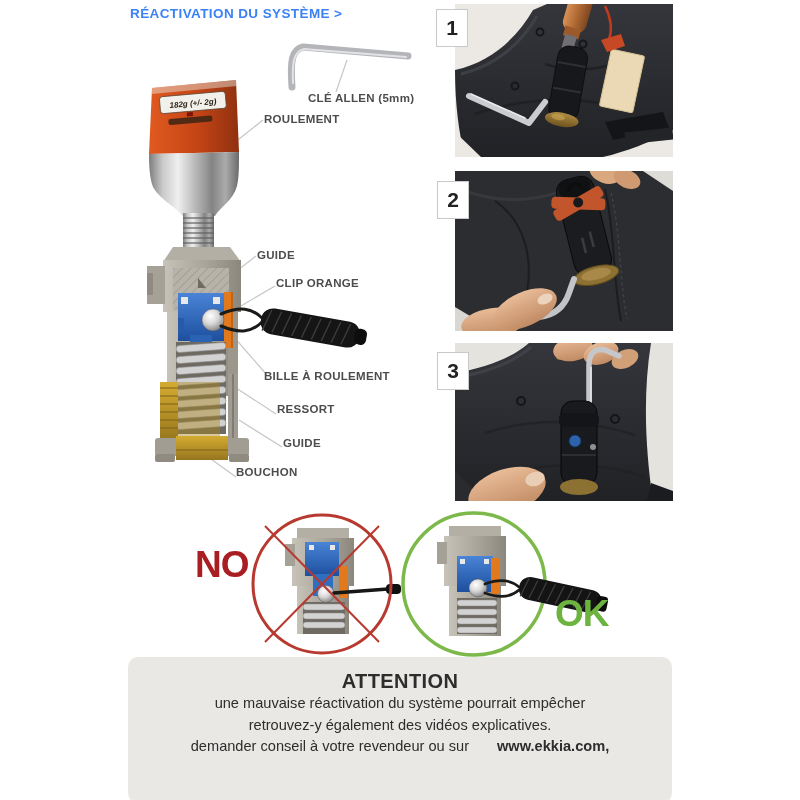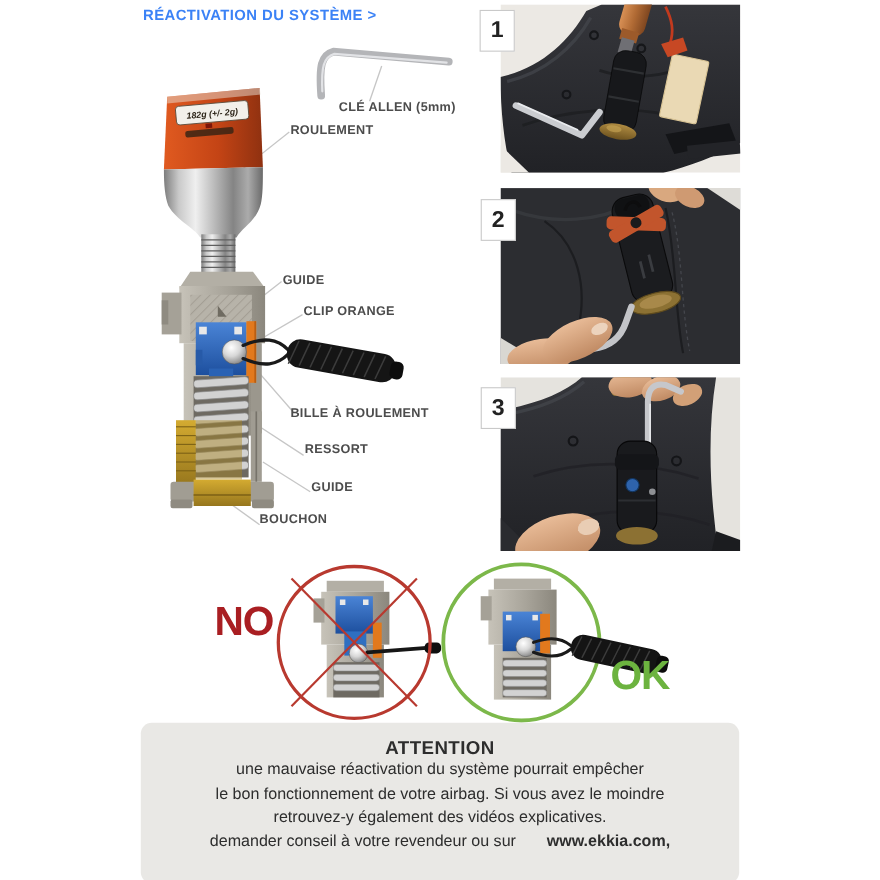--- a/index.html
+++ b/index.html
@@ -7,21 +7,21 @@
         font-family:"Liberation Sans",sans-serif;}
   .abs{position:absolute;}
   #title{left:130px;top:6px;font-size:13.5px;font-weight:bold;letter-spacing:.4px;color:#3b82f6;}
   .dlabel{font-size:11.5px;font-weight:bold;letter-spacing:.3px;color:#4c4c4c;white-space:nowrap;}
   .badge{width:30px;height:36px;background:#fff;border:1px solid #c9c9c9;display:flex;
          align-items:center;justify-content:center;font-size:21px;font-weight:bold;color:#222;}
   .noTxt{left:195px;top:544px;font-size:37px;font-weight:bold;color:#a91e22;letter-spacing:-1px;}
   .okTxt{left:555px;top:545px;font-size:37px;font-weight:bold;color:#6cb33f;letter-spacing:-1px;margin-top:48px;}
   #attn{left:128px;top:657px;width:544px;height:146px;background:#e9e8e5;border-radius:10px;
         text-align:center;color:#2d2d2d;}
-  #attn .t{margin-top:13px;font-size:17px;font-weight:bold;letter-spacing:.4px;}
+  #attn .t{margin-top:13px;font-size:20px;font-weight:bold;letter-spacing:.4px;}
   #attn .l{font-size:14.6px;line-height:21.5px;}
   #attn .sp{display:inline-block;width:28px;}
   #attn .b{font-weight:bold;}
   svg{display:block;}
 </style>
 </head>
 <body>
 
 <div id="page">
 
@@ -397,18 +397,17 @@
       </g>
     </g>
   </svg>
 
   <div class="abs noTxt">NO</div>
   <div class="abs okTxt">OK</div>
 
   <div class="abs" id="attn">
     <div class="t">ATTENTION</div>
     <div class="l">une mauvaise réactivation du système pourrait empêcher</div>
-    <div class="l">le bon fonctionnement de votre airbag. Si vous avez le moindre</div>
     <div class="l">retrouvez-y également des vidéos explicatives.</div>
     <div class="l"><span>demander conseil à votre revendeur ou sur</span><span class="sp"></span><span class="b">www.ekkia.com</span><span class="b">,</span></div>
   </div>
 
 </div>
 
 </body></html>

